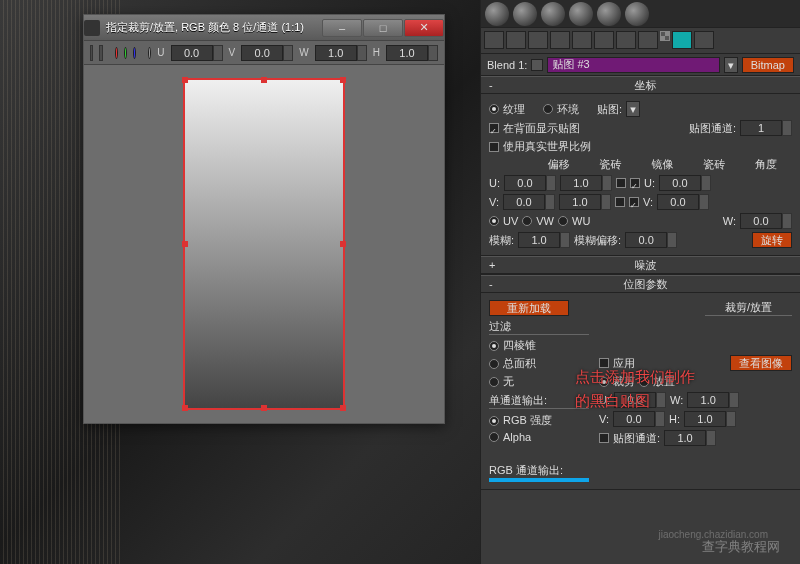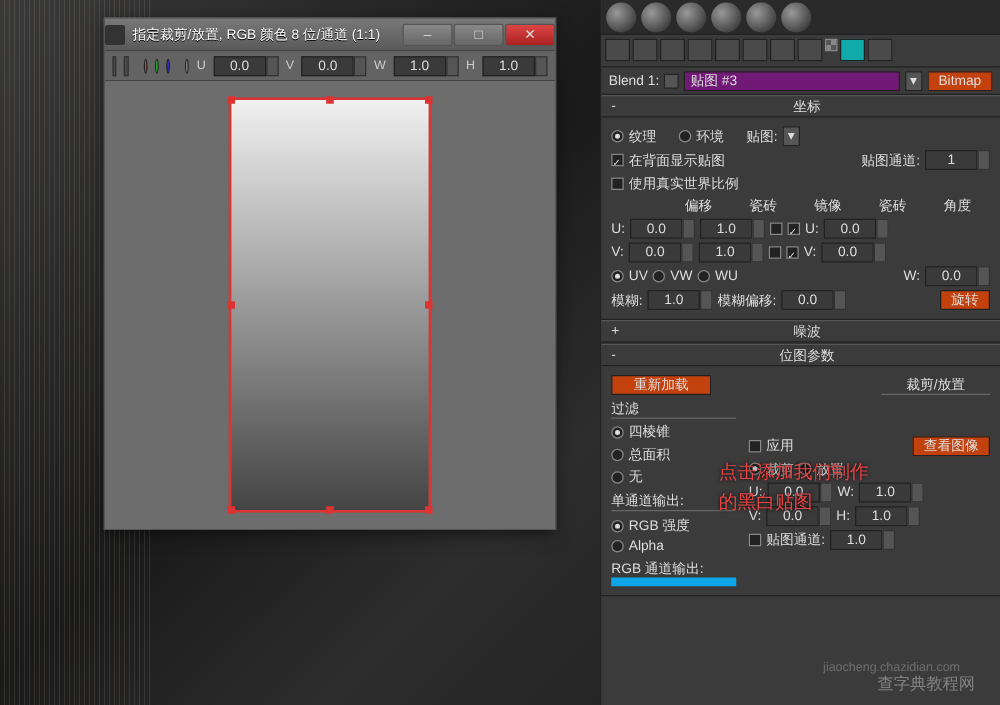--- a/index.html
+++ b/index.html
@@ -284,21 +284,21 @@
             </div>
           <div class="lbl" style="border-bottom:1px solid #666;margin:4px 0">单通道输出:</div>
           <div class="row">
               <div class="radio on"></div>
               <span class="lbl">RGB 强度</span>
             </div>
           <div class="row">
               <div class="radio"></div>
               <span class="lbl">Alpha</span>
             </div>
-          <div class="lbl" style="border-bottom:7px solid #0ea5e9;margin-top:4px">RGB 通道输出:</div>
+          <div class="lbl" style="border-bottom:4px solid #0ea5e9;margin-top:20px">RGB 通道输出:</div>
         </div>
         <div style="flex:1;padding-left:6px">
           <div class="row">
             <div class="check"></div>
               <span class="lbl">应用</span>
             <div style="flex:1"></div>
             <div class="btn-flat">查看图像</div>
           </div>
           <div class="row">
             <div class="radio on"></div>

